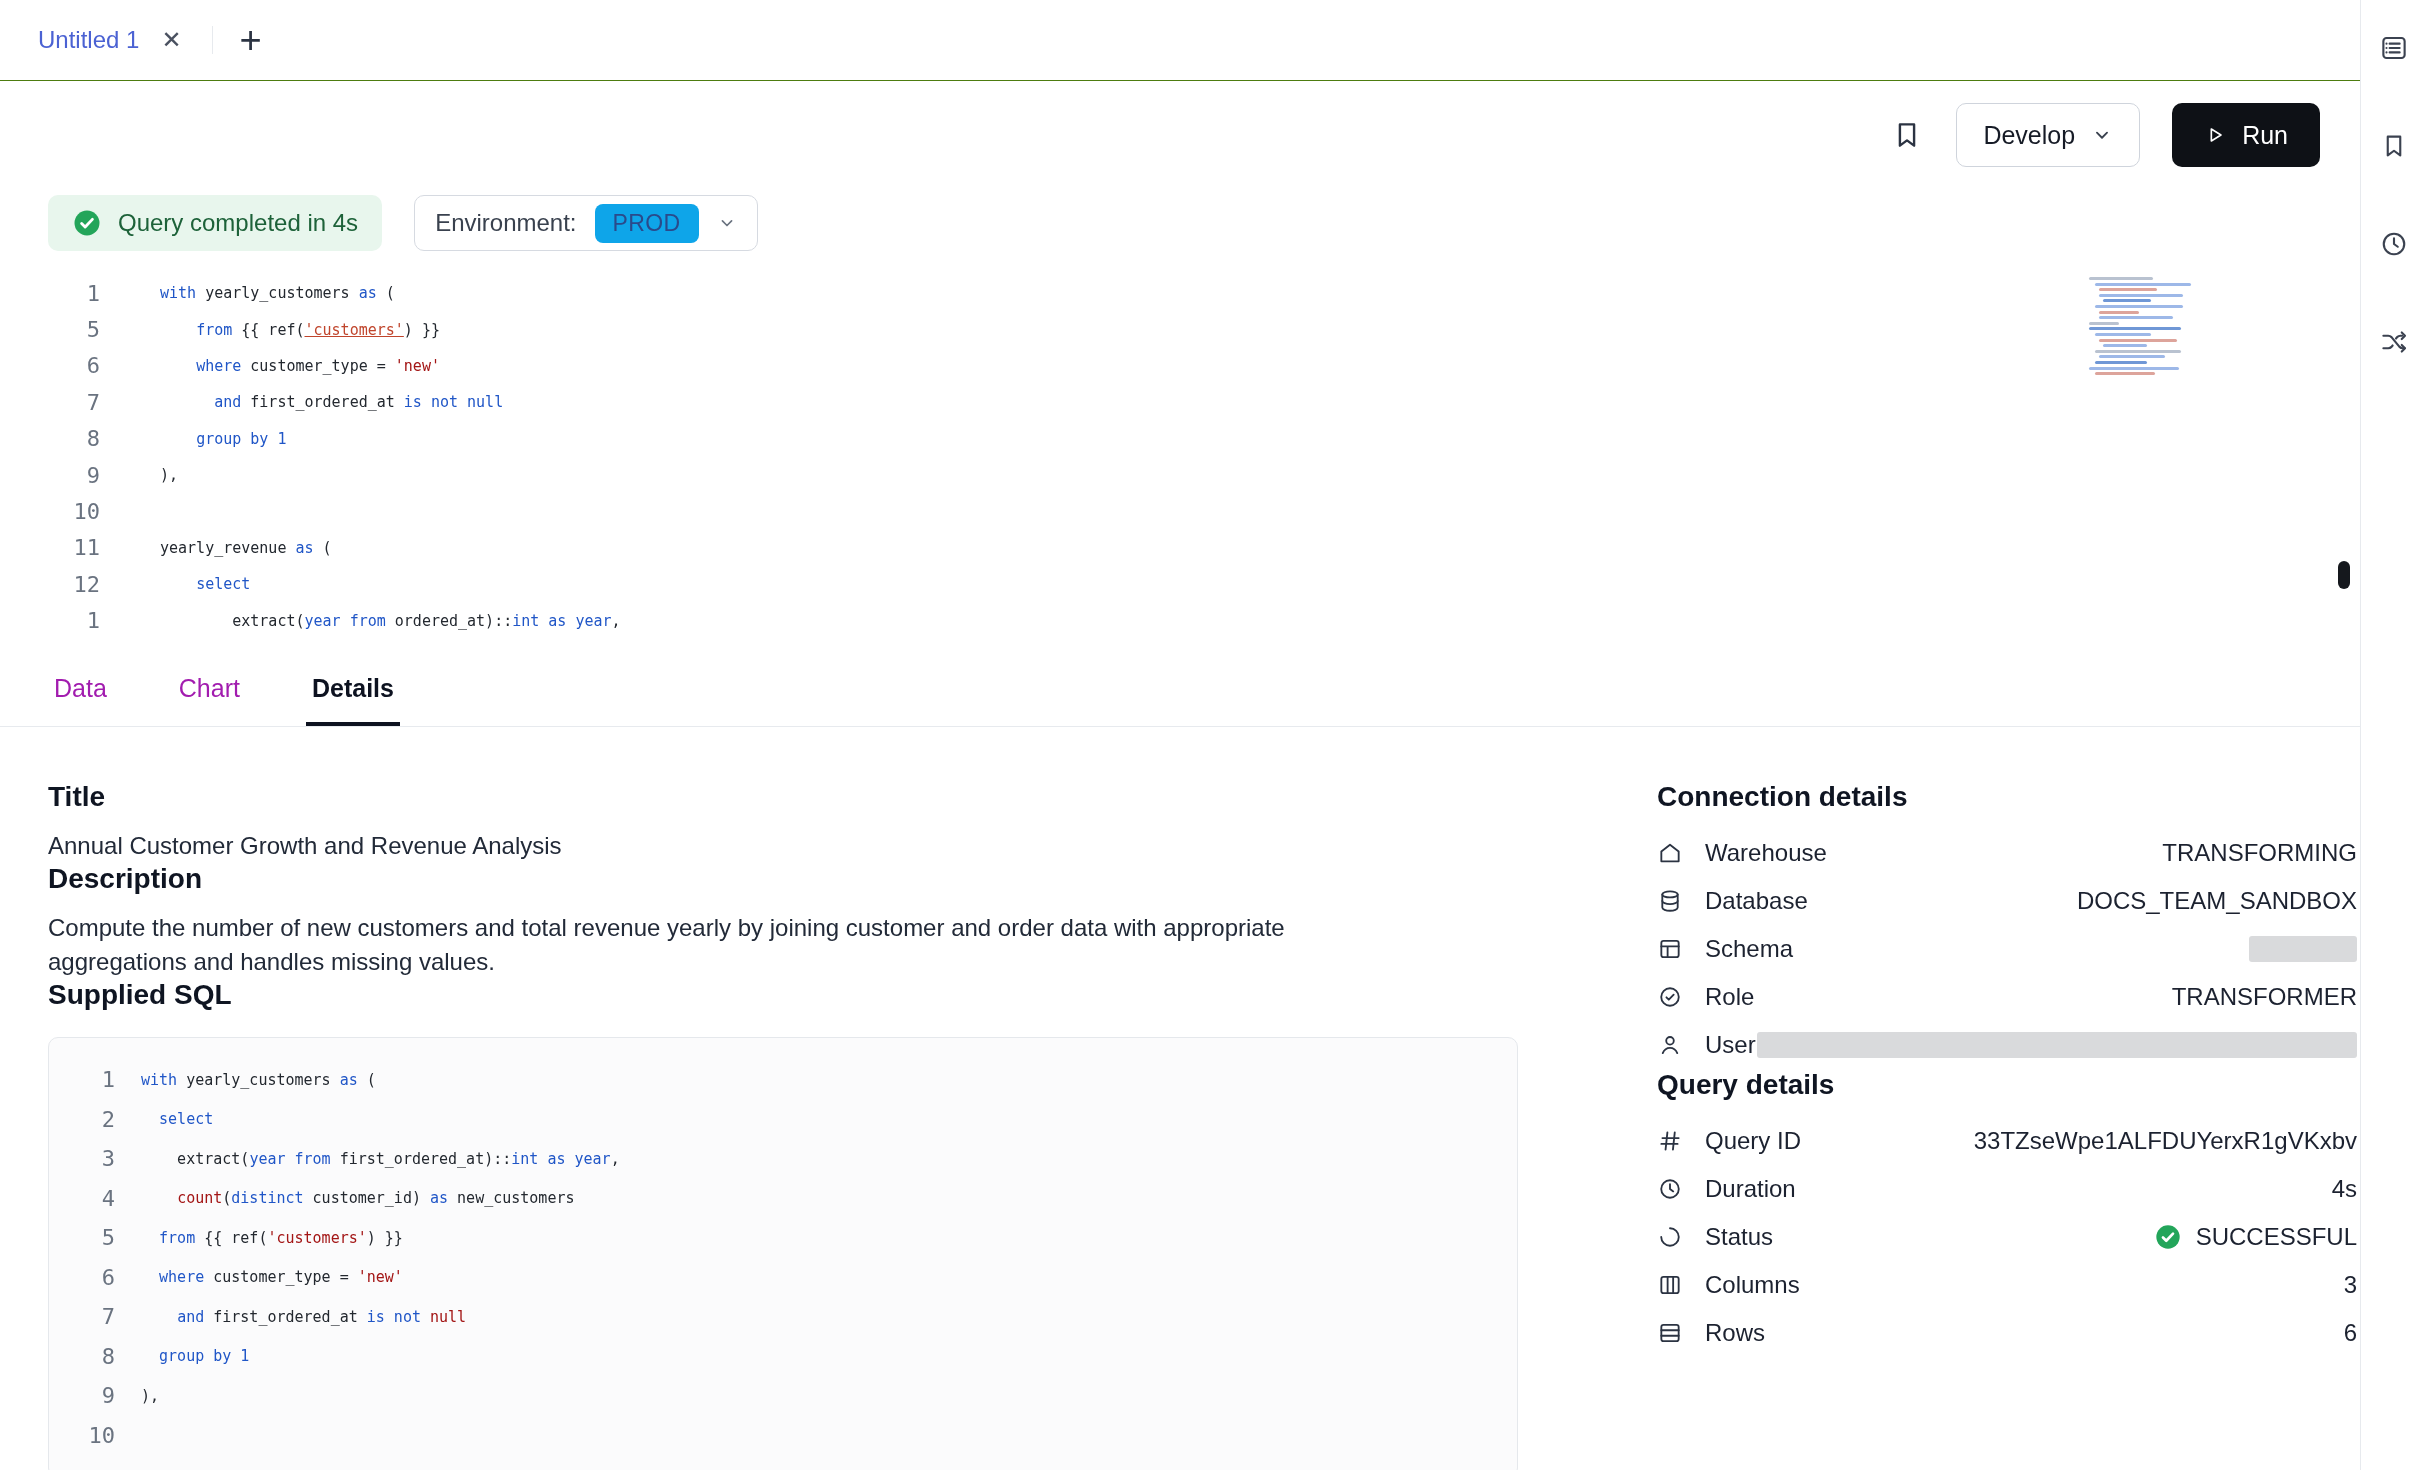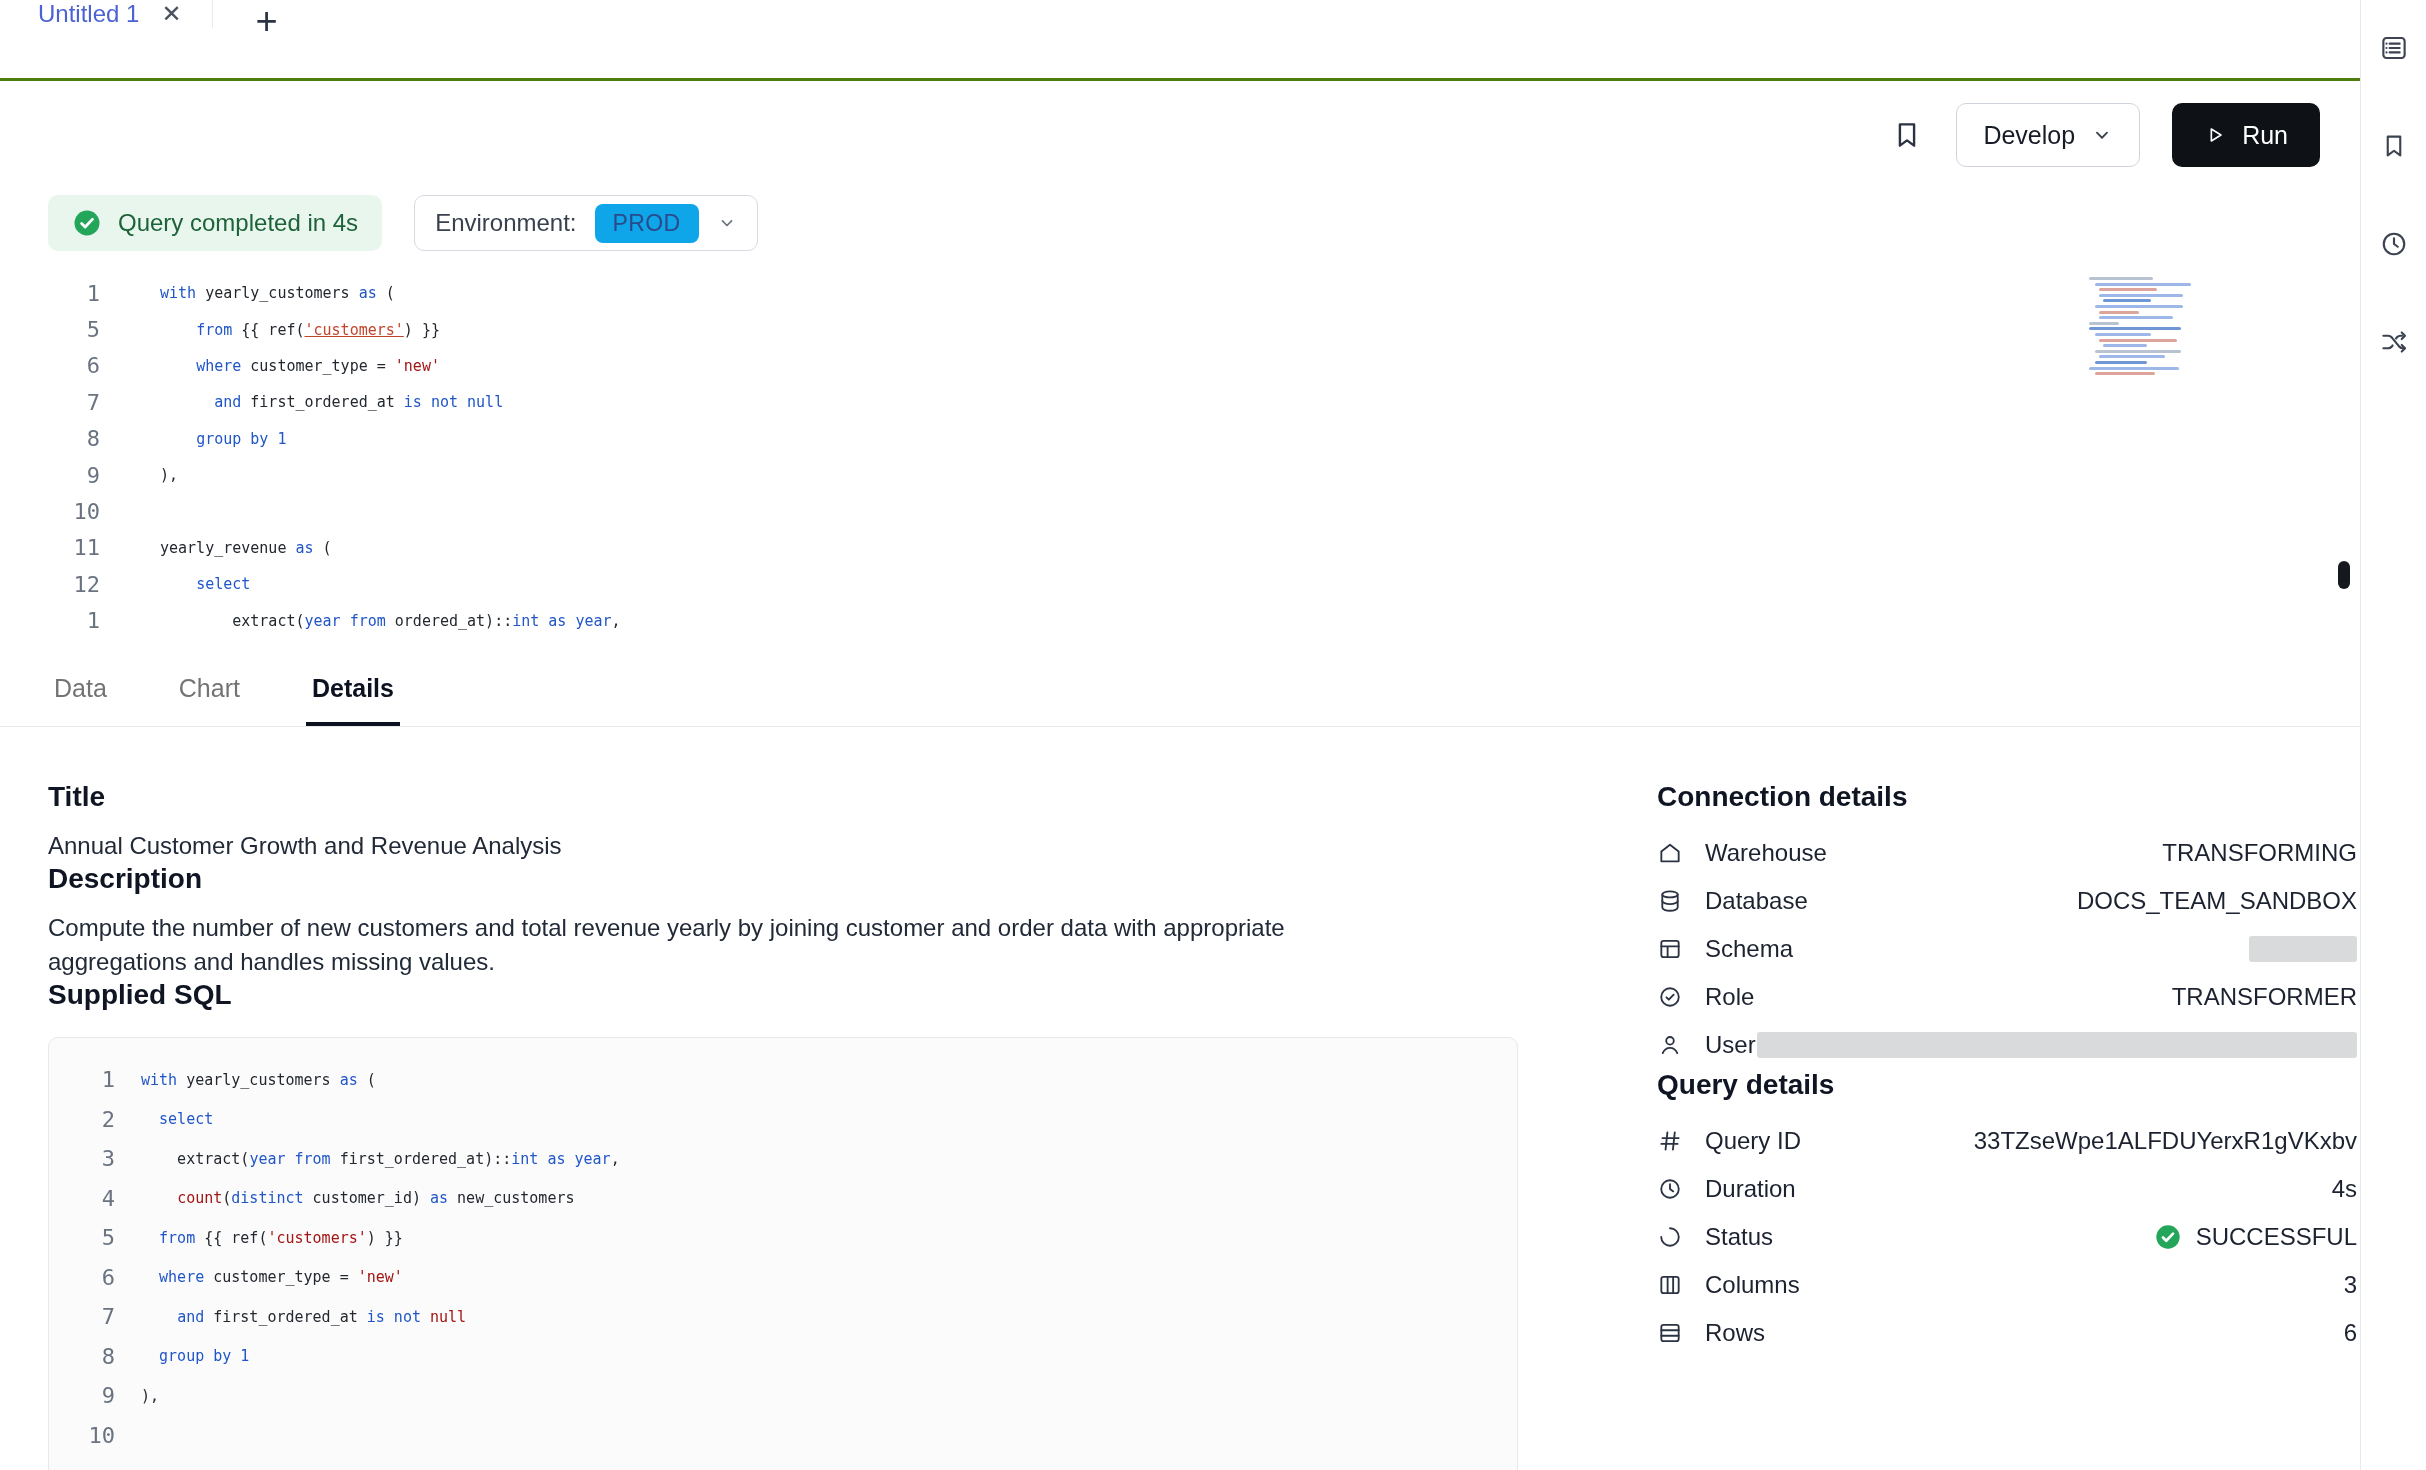--- a/index.html
+++ b/index.html
@@ -10,21 +10,21 @@
     background:#ffffff; color:#1b2230;
   }
   .app { display:flex; width:2426px; height:1470px; }
   .main { flex:0 0 2360px; width:2360px; height:100%; display:flex; flex-direction:column; overflow:hidden; }
 
   
   .right-rail { width:66px; border-left:1px solid #e7eaee; display:flex; flex-direction:column; align-items:center; padding-top:26px; gap:54px; }
   .rail-btn { width:44px; height:44px; display:flex; align-items:center; justify-content:center; color:#3b4250; cursor:pointer; }
 
   
-  .tabbar { flex:0 0 81px; height:81px; border-bottom:3px solid #4d7c0f; display:flex; align-items:flex-start;gap:16px; }
+  .tabbar { flex:0 0 81px; height:81px; border-bottom:1px solid #4d7c0f; display:flex; align-items:center; }
   .tab { display:flex; align-items:center; gap:22px; padding:0 30px 0 38px; border-right:1px solid #e7eaee; cursor:pointer; }
   .tab-label { color:#4b62d3; font-size:24px; }
   .tab-close { color:#4a5160; font-size:24px; line-height:1; }
   .tab-add { display:flex; align-items:center; justify-content:center; width:76px; color:#2b3342; font-size:38px; font-weight:300; cursor:pointer; }
 
   
   .toolbar { display:flex; justify-content:flex-end; align-items:center; gap:32px; padding:22px 40px 0; }
   .icon-btn { color:#2b3342; display:flex; cursor:pointer; }
   .btn { height:64px; border-radius:10px; display:inline-flex; align-items:center; font-size:25px; cursor:pointer;justify-content:space-between; }
   .btn-develop { border:1px solid #cfd4dc; background:#fff; color:#161b26; padding:0 26px; gap:16px; }
@@ -52,21 +52,21 @@
   .tok-n { color:#2056c7; }
   .tok-l { color:#c0452c; text-decoration:underline; }
 
   .minimap { position:absolute; top:26px; right:153px; width:118px; height:106px; display:flex; flex-direction:column; gap:2.6px; }
   .mm-bar { height:3px; border-radius:1.5px; }
   .mm-b { background:#9db8e8; } .mm-r { background:#dda49b; } .mm-g { background:#b9c2d0; } .mm-d { background:#6f97d6; }
   .scroll-thumb { position:absolute; right:10px; top:310px; width:12px; height:28px; background:#15181d; border-radius:6px; cursor:grab; }
 
   
   .result-tabs { display:flex; gap:60px; padding:0 0 0 48px; border-bottom:1px solid #e7eaee; height:72px; margin-top:16px; flex:0 0 72px; }
-  .rtab { display:flex; align-items:center; height:100%; border-bottom:4px solid transparent; color:#737373; font-size:25px; padding:0 6px; cursor:pointer; }
+  .rtab { display:flex; align-items:center; height:100%; border-bottom:4px solid transparent; color:#a21caf; font-size:25px; padding:0 6px; cursor:pointer; }
   .rtab.active { color:#0d1220; font-weight:700; border-bottom-color:#0d1220; }
 
   
   .details-area { display:flex; padding:54px 0 0 48px; flex:1; overflow:hidden;gap:39px; }
   .left-col { flex:0 0 1470px; width:1470px; }
   .right-col { margin-left:100px; width:700px; }
   h3.sec { font-size:28px; font-weight:700; color:#0f1522; margin:0 0 16px; }
   .sec-gap { margin-top:42px; }
   .body-text { font-size:24px; color:#222a38; line-height:34px; max-width:1360px; }
   .sql-box { margin-top:26px; border:1px solid #e5e8ec; background:#fbfbfc; border-radius:10px; padding:22px 26px; width:1470px; }

